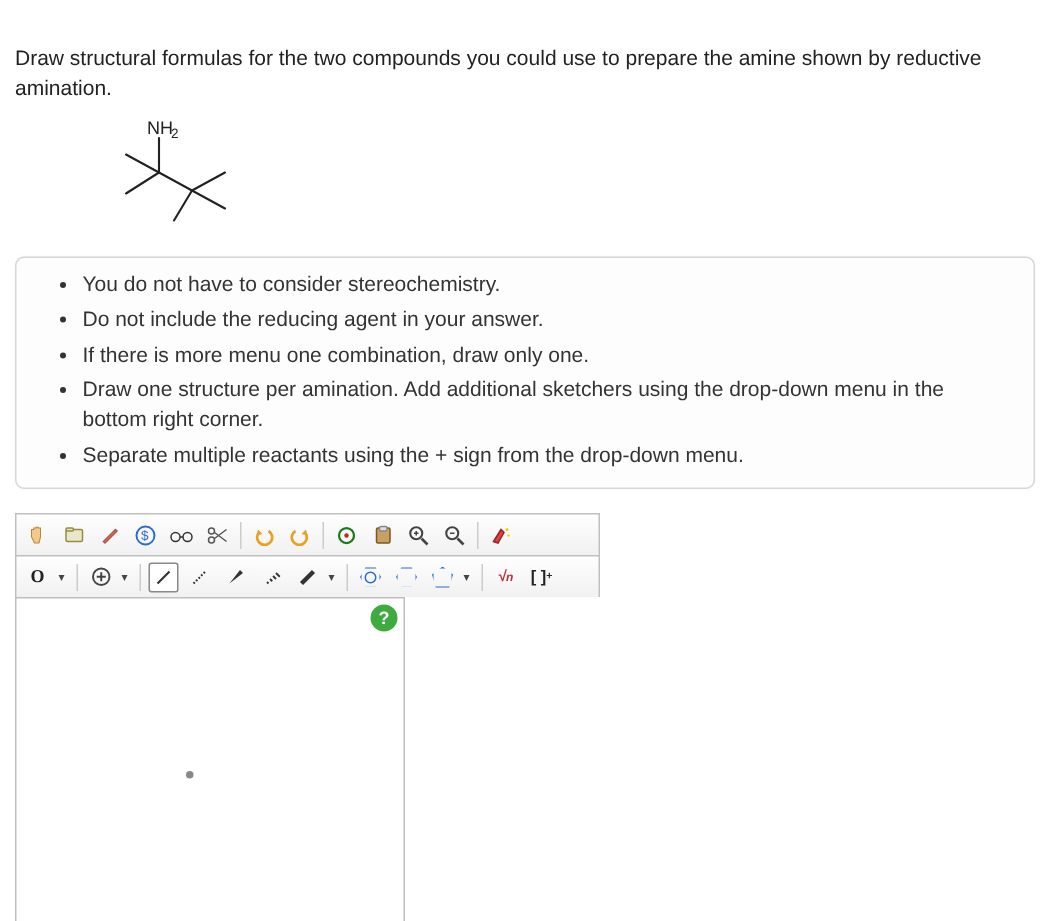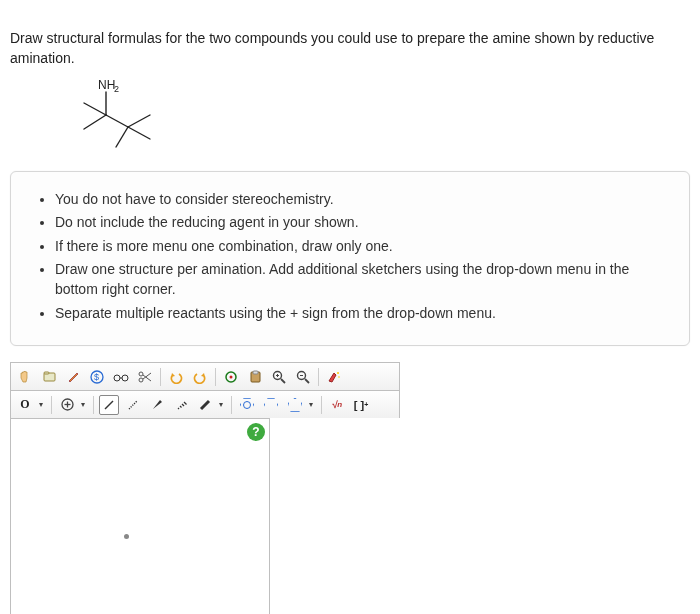--- a/index.html
+++ b/index.html
@@ -17,21 +17,21 @@
     width: 120px;
     height: 82px;
     margin-left: 60px;
     margin-bottom: 8px;
     position: relative;
   }
   .instructions {
     border: 1px solid #d7d7d7;
     border-radius: 6px;
     background: #fdfdfd;
-    padding: 18px 26px;
+    padding: 8px 26px;
     margin: 10px 0 16px;
     color: #333;
     box-shadow: 0 0 2px rgba(0,0,0,.05);
   }
   .instructions ul { margin: 0; padding-left: 18px; }
   .instructions li { margin-bottom: 4px; line-height: 1.4; }
   .sketcher-wrap {
     width: 390px;
   }
   .tb, .sb {
@@ -112,21 +112,21 @@
       <line x1="58" y1="48" x2="80" y2="36"></line>
       <line x1="58" y1="48" x2="80" y2="60"></line>
       <line x1="58" y1="48" x2="46" y2="68"></line>
     </g>
   </svg>
 </div>
 
 <div class="instructions">
   <ul>
     <li>You do not have to consider stereochemistry.</li>
-    <li>Do not include the reducing agent in your shown.</li>
+    <li>Do not include the reducing agent in your answer.</li>
     <li>If there is more menu one combination, draw only one.</li>
     <li>Draw one structure per amination. Add additional sketchers using the drop-down menu in the bottom right corner.</li>
     <li>Separate multiple reactants using the + sign from the drop-down menu.</li>
   </ul>
 </div>
 
 <div class="sketcher-wrap">
   <div class="tb">
     <div class="btn">
         <svg width="16" height="16">

